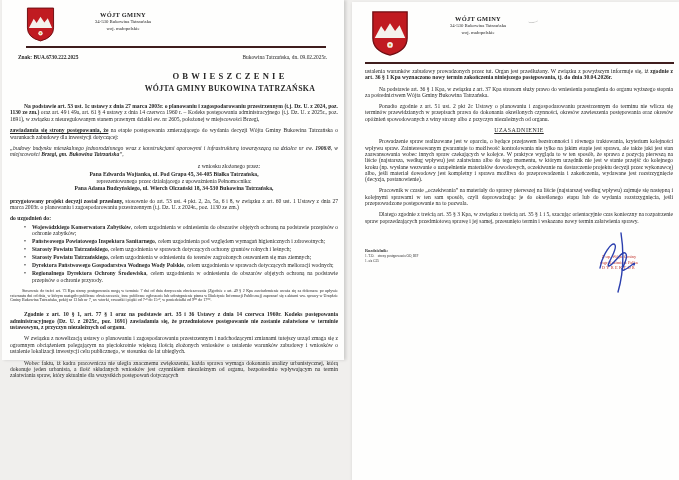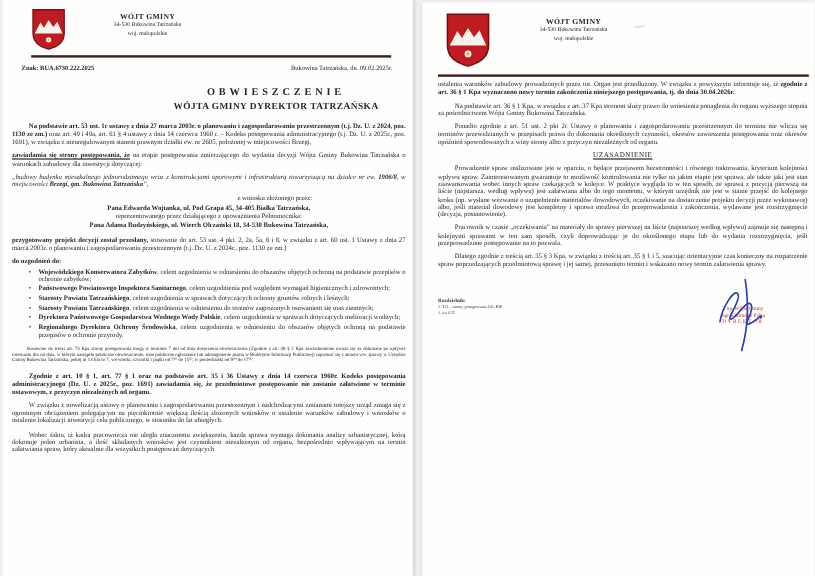--- a/index.html
+++ b/index.html
@@ -1,19 +1,19 @@
 <!DOCTYPE html>
 <html><head>
 <meta charset="utf-8">
 <style>
   html,body{margin:0;padding:0;}
   .stage{position:relative;width:679px;height:480px;background:#f0efed;overflow:hidden;
          font-family:"Liberation Serif","DejaVu Serif",serif;color:#262626;}
   .page{position:absolute;background:#fefefd;}
-  .page1{left:2px;top:0;width:342px;height:480px;box-shadow:2px 0 3px rgba(0,0,0,.15);}
+  .page1{left:2px;top:0;width:342px;height:360px;box-shadow:2px 0 3px rgba(0,0,0,.15);}
   .page2{left:352px;top:2px;width:327px;height:478px;box-shadow:0 1px 3px rgba(0,0,0,.10);}
 
   .b{font-weight:bold}.u{text-decoration:underline}.i{font-style:italic}
 
   
   .hdr{position:absolute;display:flex;}
   .hdr1{top:6px;left:24px;gap:12px;}
   .hdr2{top:8px;left:18px;gap:12px;}
   .crest1{width:29px;height:37px;}
   .crest2{width:40px;height:47px;}
@@ -81,21 +81,21 @@
     </div>
     <div class="rule rule1"></div>
 
     <div class="ref-row">
       <span class="b">Znak: BUA.6730.222.2025</span>
       <span>Bukowina Tatrzańska, dn. 09.02.2025r.</span>
     </div>
 
     <div class="title-block">
       <div class="t1">OBWIESZCZENIE</div>
-      <div class="t2">WÓJTA GMINY DYREKTOR TATRZAŃSKA</div>
+      <div class="t2">WÓJTA GMINY BUKOWINA TATRZAŃSKA</div>
     </div>
 
     <div class="body1">
       <p class="ind"><span class="b">Na podstawie art. 53 ust. 1c ustawy z dnia 27 marca 2003r. o planowaniu i zagospodarowaniu przestrzennym (t.j. Dz. U. z 2024, poz. 1130 ze zm.)</span><span> oraz art. 49 i 49a, art. 61 § 4 ustawy z dnia 14 czerwca 1960 r. – Kodeks postępowania administracyjnego (t.j. Dz. U. z 2025r., poz. 1691), w związku z nieuregulowanym stanem prawnym działki ew. nr 2605, położonej w miejscowości Brzegi,</span></p>
 
       <p><span class="b u">zawiadamia się strony postępowania, że</span><span> na etapie postępowania zmierzającego do wydania decyzji Wójta Gminy Bukowina Tatrzańska o warunkach zabudowy dla inwestycji dotyczącej:</span></p>
 
       <p class="i"><span>„budowy budynku mieszkalnego jednorodzinnego wraz z konstrukcjami oporowymi i infrastrukturą towarzyszącą na działce nr ew. </span><span class="b">1906/8</span><span>, w miejscowości </span><span class="b">Brzegi, gm. Bukowina Tatrzańska</span><span>”,</span></p>
 
       <p class="center shift">z wniosku złożonego przez:</p>

